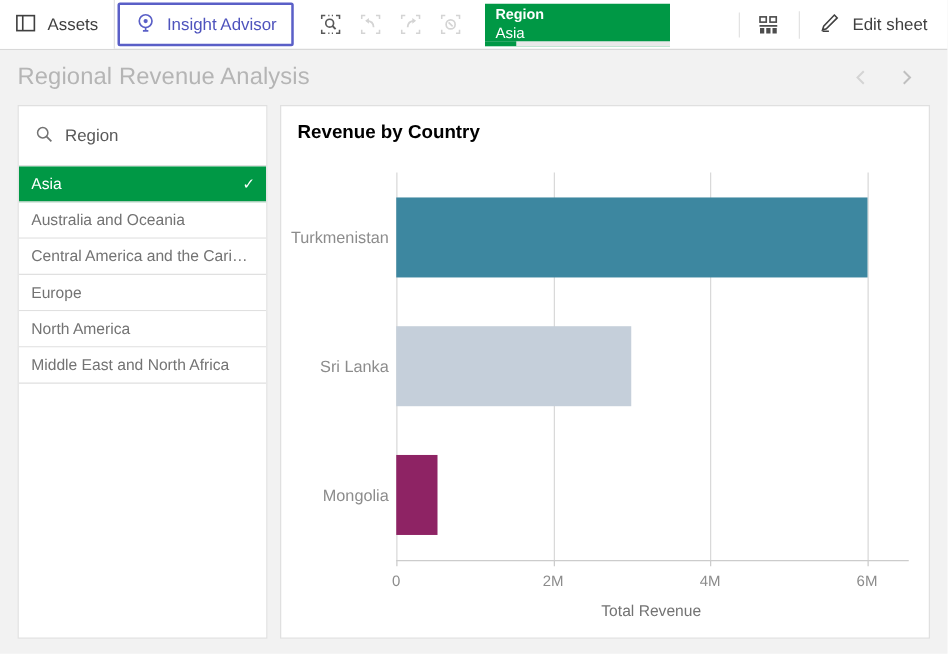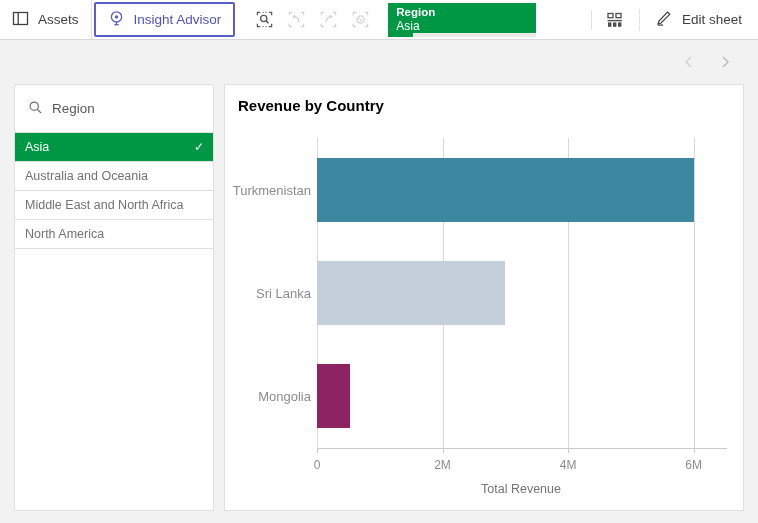--- a/index.html
+++ b/index.html
@@ -384,20 +384,21 @@
           <path d="M14.2 3.2 L16.6 5.6 L7.4 14.8 L4.2 15.8 L5.2 12.6 Z" fill="none" stroke="#404040" stroke-width="1.3"></path>
           <line x1="4.2" y1="16.9" x2="9.6" y2="16.9" stroke="#404040" stroke-width="1.3"></line>
         </svg>
       </span>
       <span class="edit-label">Edit sheet</span>
     </div>
   </div>
 </div>
 
 <div class="sheet-header">
+  <div class="sheet-title">Regional Revenue Analysis</div>
   <div class="sheet-nav">
     <div class="nav-chev">
       <svg width="16" height="16" viewBox="0 0 16 16">
         <path d="M10 3 L5 8 L10 13" fill="none" stroke="#d4d4d4" stroke-width="1.6"></path>
       </svg>
     </div>
     <div class="nav-chev">
       <svg width="16" height="16" viewBox="0 0 16 16">
         <path d="M6 3 L11 8 L6 13" fill="none" stroke="#bfbfbf" stroke-width="1.6"></path>
       </svg>
@@ -419,24 +420,30 @@
     </div>
     <div class="filter-list" id="filter-list">
         <div class="filter-item selected" style="background: rgb(0, 152, 69);">
           <span class="fi-label">Asia</span>
           <span class="fi-check">✓</span>
         </div>
         <div class="filter-item">
           <span class="fi-label">Australia and Oceania</span>
         </div>
         <div class="filter-item">
-          <span class="fi-label">Middle East and North Africa</span>
+          <span class="fi-label">Central America and the Carib…</span>
+        </div>
+        <div class="filter-item">
+          <span class="fi-label">Europe</span>
         </div>
         <div class="filter-item">
           <span class="fi-label">North America</span>
+        </div>
+        <div class="filter-item">
+          <span class="fi-label">Middle East and North Africa</span>
         </div>
       </div>
   </div>
 
   <div class="chart-card">
     <div class="chart-title">Revenue by Country</div>
     <div class="chart-area">
       <div class="plot" id="plot">
           <div class="gridline" style="left: 92px; top: 14px; height: 310px;"></div>
           <div class="tick-mark" style="left: 92px; top: 324px;"></div>

